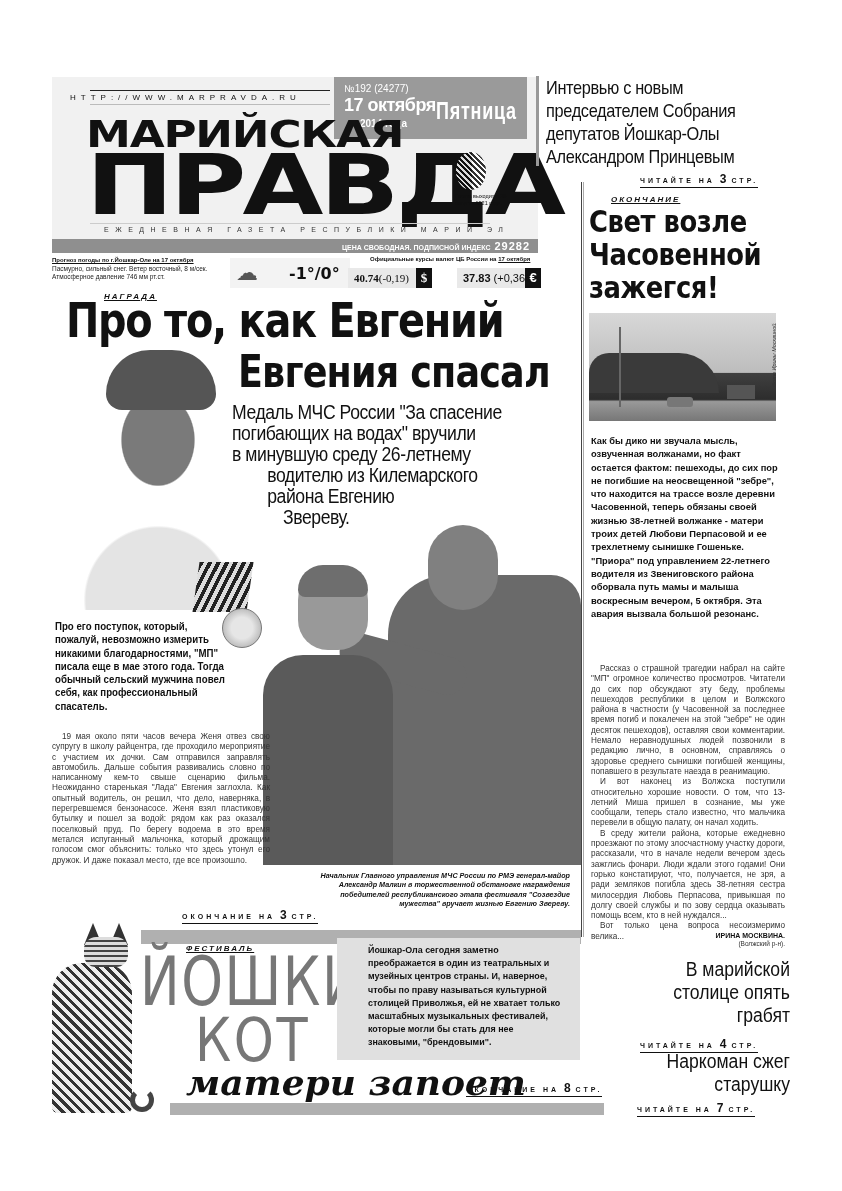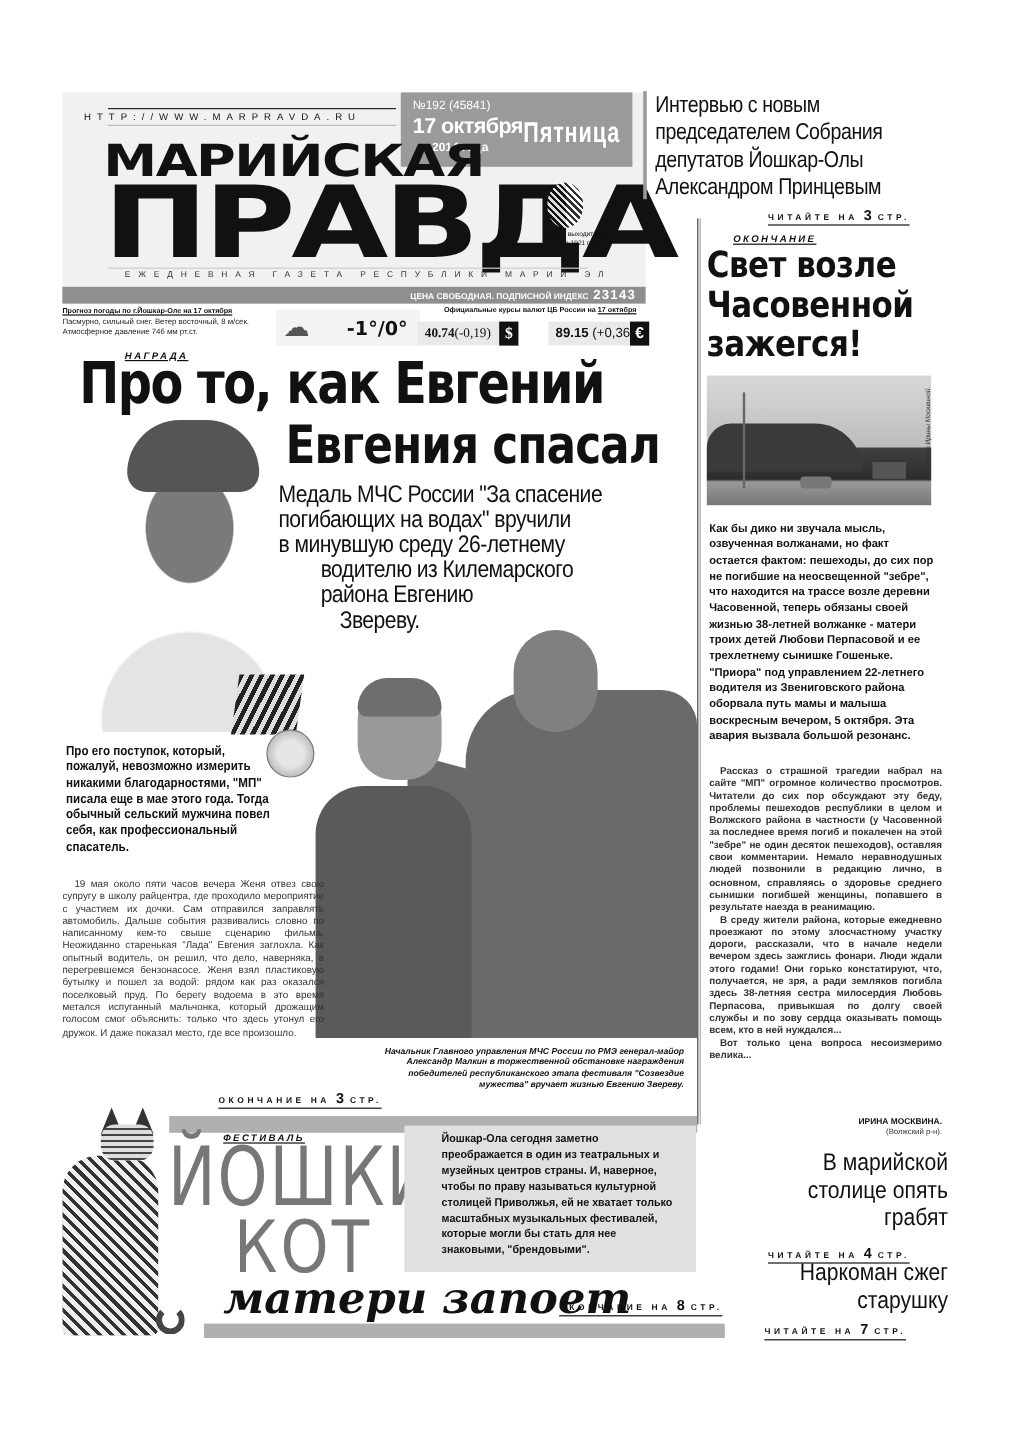--- a/index.html
+++ b/index.html
@@ -85,21 +85,21 @@
   
   .res-kicker { left: 611px; top: 195px; }
   .res-headline { left: 589px; top: 205px; font-size: 30px; font-weight: 900; line-height: 33px; letter-spacing: -0.5px; transform: scaleX(0.86); transform-origin: left; white-space: nowrap; }
   .road-photo { left: 589px; top: 313px; width: 187px; height: 108px; background: linear-gradient(#d8d8d8 0%, #bdbdbd 55%, #3f3f3f 56%, #2d2d2d 80%, #999 82%, #777 100%); overflow: hidden; }
   .road-photo .trees { position:absolute; left: 0; top: 40px; width: 130px; height: 40px; background: #3a3a3a; border-radius: 20px 40px 0 0; }
   .road-photo .pole { position:absolute; left: 30px; top: 14px; width: 2px; height: 80px; background: #666; }
   .road-photo .truck { position:absolute; left: 138px; top: 72px; width: 28px; height: 14px; background: #555; }
   .road-photo .car { position:absolute; left: 78px; top: 84px; width: 26px; height: 10px; background: #777; border-radius: 3px; }
   .photo-credit { left: 771px; top: 300px; font-size: 5.5px; font-style: italic; writing-mode: vertical-rl; transform: rotate(180deg); color: #333; height: 110px; text-align: center; }
   .res-lead { left: 591px; top: 434px; width: 194px; font-size: 9.5px; line-height: 13.3px; font-weight: bold; transform: scaleX(0.98); transform-origin: left; }
-  .res-body { left: 591px; top: 638px; width: 194px; font-weight: bold; }
+  .res-body { left: 591px; top: 664px; width: 194px; }
   .res-body p { text-indent: 9px; }
   .signature { left: 650px; top: 932px; font-size: 7px; font-weight: 900; text-align: right; width: 135px; }
   .region { left: 650px; top: 940px; font-size: 6.5px; text-align: right; width: 135px; color: #333; }
 
   
   .fest-bar-top { left: 141px; top: 930px; width: 440px; height: 14px; background: #b0b0b0; }
   .fest-bar-bottom { left: 170px; top: 1103px; width: 434px; height: 12px; background: #b0b0b0; }
   .cat { left: 48px; top: 923px; width: 100px; height: 195px; }
   .cat .ear1 { position:absolute; left: 36px; top: 0; width: 0; height: 0; border-left: 9px solid transparent; border-right: 9px solid transparent; border-bottom: 22px solid #333; }
   .cat .ear2 { position:absolute; left: 62px; top: 0; width: 0; height: 0; border-left: 9px solid transparent; border-right: 9px solid transparent; border-bottom: 22px solid #333; }
@@ -122,52 +122,52 @@
   .teaser3-read { left: 637px; top: 1101px; }
 </style>
 </head>
 <body>
 
 <div class="abs masthead"></div>
 <div class="abs mast-rule"></div>
 <div class="abs mast-rule2"></div>
 <a class="abs mast-url" style="color:#111;text-decoration:none;">HTTP://WWW.MARPRAVDA.RU</a>
 <div class="abs date-box"></div>
-<div class="abs issue" style="color:#fff">№192 (45841)</div>
+<div class="abs issue" style="color:#fff">№192 (24277)</div>
 <div class="abs date" style="color:#fff">17 октября</div>
 <div class="abs year" style="color:#fff">2014 года</div>
 <div class="abs weekday" style="color:#fff">Пятница</div>
 <div class="abs title1 heavy">МАРИЙСКАЯ</div>
 <div class="abs title2 heavy">ПРАВДА</div>
 <div class="abs emblem"></div>
 <div class="abs since">Газета выходит с 28 августа 1921 года.</div>
 <div class="abs tag-rule"></div>
 <div class="abs tagline">ЕЖЕДНЕВНАЯ ГАЗЕТА РЕСПУБЛИКИ МАРИЙ ЭЛ</div>
 <div class="abs price-bar">
   <div class="abs price-text">
     <span>ЦЕНА СВОБОДНАЯ. ПОДПИСНОЙ ИНДЕКС</span>
-    <span class="price-index">23143</span>
+    <span class="price-index">29282</span>
   </div>
 </div>
 
 <div class="abs weather-title">Прогноз погоды по г.Йошкар-Оле на 17 октября</div>
 <div class="abs weather-desc">Пасмурно, сильный снег. Ветер восточный, 8 м/сек. Атмосферное давление 746 мм рт.ст.</div>
 <div class="abs weather-box"></div>
 <div class="abs weather-icon">☁</div>
 <div class="abs temp heavy">-1°/0°</div>
 <div class="abs fx-title">
   <span>Официальные курсы валют ЦБ России на</span>
   <u>17 октября</u>
 </div>
 <div class="abs fx-box fx-usd">
   <b>40.74</b><span>(-0,19)</span>
   <span class="fx-sym">$</span>
 </div>
 <div class="abs fx-box fx-eur">
-  <b>89.15</b> <span>(+0,36)</span>
+  <b>37.83</b> <span>(+0,36)</span>
   <span class="fx-sym">€</span>
 </div>
 
 <div class="abs photo-man">
     <div class="hair"></div>
   </div>
 <div class="abs medal-ribbon"></div>
 <div class="abs medal"></div>
 <div class="abs photo-award">
   <div class="officer">
@@ -228,20 +228,21 @@
 <div class="abs road-photo">
   <div class="trees"></div>
     <div class="pole"></div>
     <div class="truck"></div>
     <div class="car"></div>
 </div>
 <div class="abs photo-credit">Фото Ирины Москвиной.</div>
 <div class="abs res-lead">Как бы дико ни звучала мысль, озвученная волжанами, но факт остается фактом: пешеходы, до сих пор не погибшие на неосвещенной "зебре", что находится на трассе возле деревни Часовенной, теперь обязаны своей жизнью 38-летней волжанке - матери троих детей Любови Перпасовой и ее трехлетнему сынишке Гошеньке. "Приора" под управлением 22-летнего водителя из Звениговского района оборвала путь мамы и малыша воскресным вечером, 5 октября. Эта авария вызвала большой резонанс.</div>
 <div class="abs res-body body-text">
   <p>Рассказ о страшной трагедии набрал на сайте "МП" огромное количество просмотров. Читатели до сих пор обсуждают эту беду, проблемы пешеходов республики в целом и Волжского района в частности (у Часовенной за последнее время погиб и покалечен на этой "зебре" не один десяток пешеходов), оставляя свои комментарии. Немало неравнодушных людей позвонили в редакцию лично, в основном, справляясь о здоровье среднего сынишки погибшей женщины, попавшего в результате наезда в реанимацию.</p>
+  <p>И вот наконец из Волжска поступили относительно хорошие новости. О том, что 13-летний Миша пришел в сознание, мы уже сообщали, теперь стало известно, что мальчика перевели в общую палату, он начал ходить.</p>
   <p>В среду жители района, которые ежедневно проезжают по этому злосчастному участку дороги, рассказали, что в начале недели вечером здесь зажглись фонари. Люди ждали этого годами! Они горько констатируют, что, получается, не зря, а ради земляков погибла здесь 38-летняя сестра милосердия Любовь Перпасова, привыкшая по долгу своей службы и по зову сердца оказывать помощь всем, кто в ней нуждался...</p>
   <p>Вот только цена вопроса несоизмеримо велика...</p>
 </div>
 <div class="abs signature">ИРИНА МОСКВИНА.</div>
 <div class="abs region">(Волжский р-н).</div>
 
 <div class="abs fest-bar-top"></div>
 <div class="abs fest-bar-bottom"></div>
 <div class="abs cat">
   <div class="body"></div>

